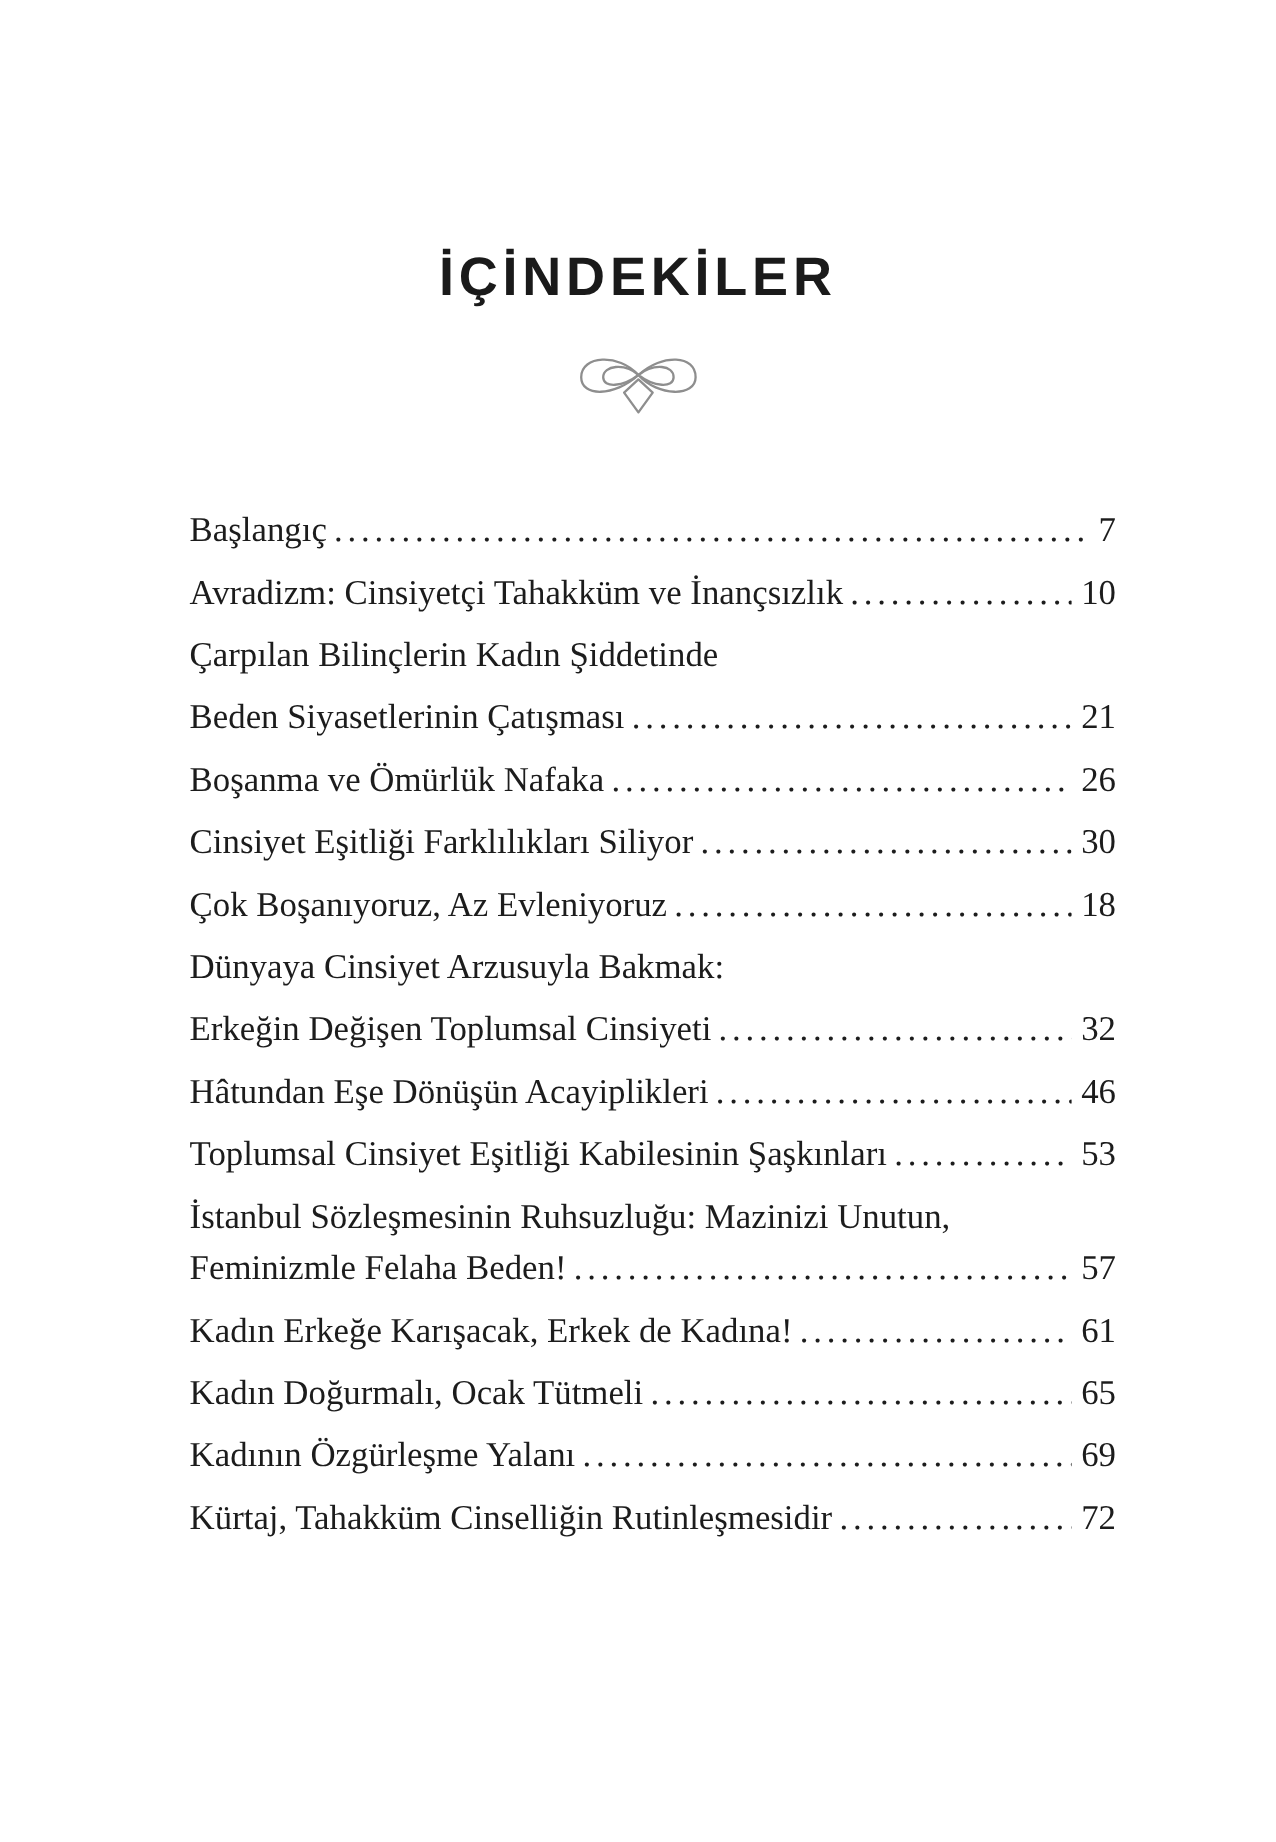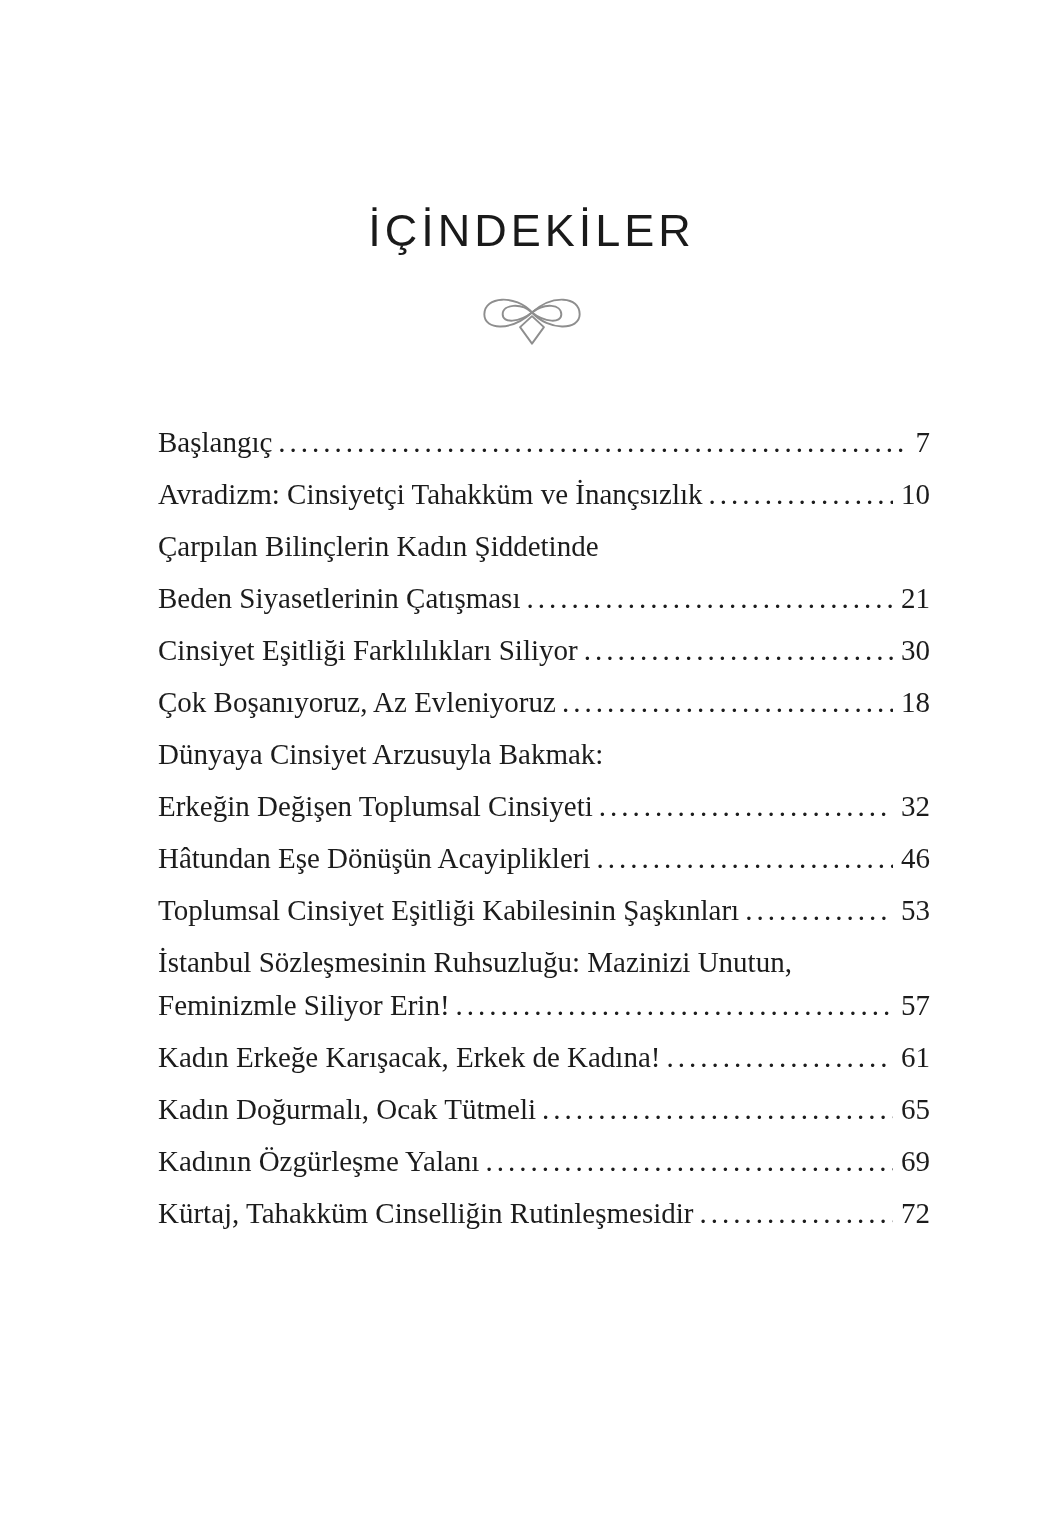--- a/index.html
+++ b/index.html
@@ -16,21 +16,21 @@
   }
   .page {
     width: 1063px;
     height: 1535px;
     box-sizing: border-box;
     padding-top: 208px;
   }
   .page-title {
     text-align: center;
     font-family: "Liberation Sans", sans-serif;
-    font-weight: 400;
+    font-weight: 700;
     font-size: 45px;
     letter-spacing: 4px;
     color: #1a1a1a;
     line-height: 1;
     margin: 0 0 32px 0;
   }
   .ornament {
     display: flex;
     justify-content: center;
     margin: 0 0 70px 0;
@@ -108,20 +108,27 @@
       </div>
       <div class="entry">
         <div class="line final">
           <span class="t">Beden Siyasetlerinin Çatışması</span>
           <span class="dots"></span>
           <span class="pg">21</span>
         </div>
       </div>
       <div class="entry">
         <div class="line final">
+          <span class="t">Boşanma ve Ömürlük Nafaka</span>
+          <span class="dots"></span>
+          <span class="pg">26</span>
+        </div>
+      </div>
+      <div class="entry">
+        <div class="line final">
           <span class="t">Cinsiyet Eşitliği Farklılıkları Siliyor</span>
           <span class="dots"></span>
           <span class="pg">30</span>
         </div>
       </div>
       <div class="entry">
         <div class="line final">
           <span class="t">Çok Boşanıyoruz, Az Evleniyoruz</span>
           <span class="dots"></span>
           <span class="pg">18</span>
@@ -147,21 +154,21 @@
       <div class="entry">
         <div class="line final">
           <span class="t">Toplumsal Cinsiyet Eşitliği Kabilesinin Şaşkınları</span>
           <span class="dots"></span>
           <span class="pg">53</span>
         </div>
       </div>
       <div class="entry">
         <div class="line plain">İstanbul Sözleşmesinin Ruhsuzluğu: Mazinizi Unutun,</div>
         <div class="line final">
-          <span class="t">Feminizmle Siliyor Erin!</span>
+          <span class="t">Feminizmle Felaha Beden!</span>
           <span class="dots"></span>
           <span class="pg">57</span>
         </div>
       </div>
       <div class="entry">
         <div class="line final">
           <span class="t">Kadın Erkeğe Karışacak, Erkek de Kadına!</span>
           <span class="dots"></span>
           <span class="pg">61</span>
         </div>

